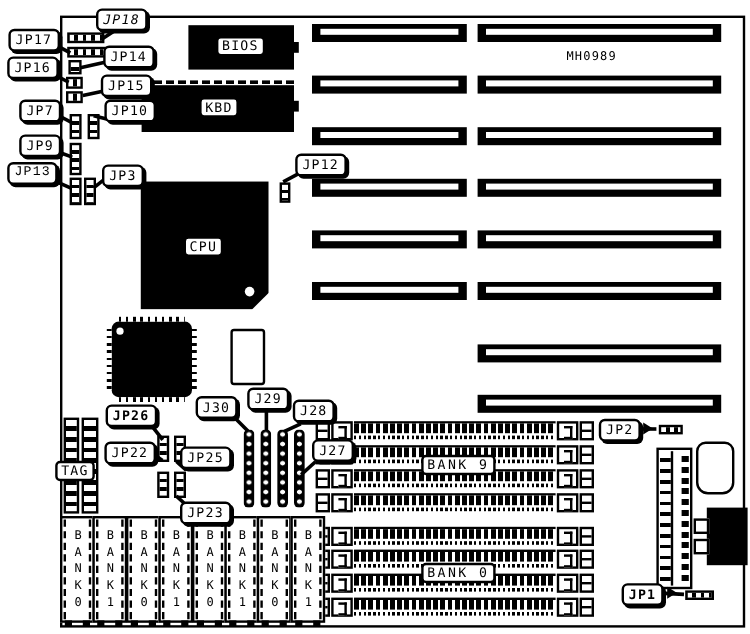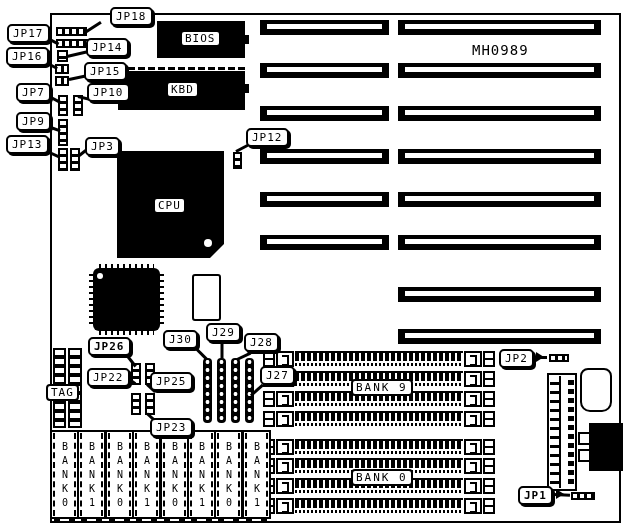--- a/index.html
+++ b/index.html
@@ -56,21 +56,21 @@
   .vmod .ftl { left:2px; } .vmod .ftr { right:2px; }
   .vlabel { position:absolute; left:0; right:0; top:3px; bottom:1px; display:flex; align-items:center;
             justify-content:center; writing-mode:vertical-rl; text-orientation:upright;
             font-size:10px; letter-spacing:3px; line-height:1; }
   
   .pwr { position:absolute; left:547px; top:373px; width:26px; height:114px; border:2px solid #000; background:#fff; z-index:2; }
   .pwr::before { content:''; position:absolute; left:1px; top:1px; bottom:1px; width:9px;
                  border-right:2px solid #000; background:repeating-linear-gradient(180deg,#fff 0 6px,#000 6px 9px); }
   .pwr::after  { content:''; position:absolute; right:1px; top:1px; bottom:1px; width:6px;
                  background:repeating-linear-gradient(180deg,#fff 0 4px,#000 4px 9px); }
-  .mh { position:absolute; left:472px; top:42px; font-size:14px; letter-spacing:1px; z-index:2; }
+  .mh { position:absolute; left:472px; top:42px; font-size:10px; letter-spacing:1px; z-index:2; }
   .dot { position:absolute; background:#fff; border-radius:50%; z-index:3; }
   .dash-line { position:absolute; left:118px; top:67px; width:127px; height:3px; z-index:2;
                background:repeating-linear-gradient(90deg,#000 0 7px,#fff 7px 10px); }
   .crystal { position:absolute; left:192px; top:274px; width:25px; height:43px; border:2px solid #000;
              border-radius:3px; background:#fff; z-index:1; }
   .kbblob { position:absolute; left:580px; top:368px; width:28px; height:40px; border:2px solid #000;
             border-radius:8px 8px 10px 10px; background:#fff; z-index:1; }
   .din { position:absolute; left:589px; top:423px; width:34px; height:48px; background:#000; z-index:2; }
   .plug { position:absolute; width:9px; height:9px; background:#fff; border:2px solid #000; z-index:3; }
 </style>
@@ -291,29 +291,29 @@
   <div class="ld" style="left:147px;top:412px;width:11px;transform:rotate(42deg);"></div>
   <div class="ld" style="left:196px;top:347px;width:15px;transform:rotate(45deg);"></div>
   <div class="ld" style="left:222px;top:341px;width:16px;transform:rotate(90deg);"></div>
   <div class="ld" style="left:237px;top:358px;width:15px;transform:rotate(-25deg);"></div>
   <div class="ld" style="left:251px;top:394px;width:16px;transform:rotate(-42deg);"></div>
   <div class="ld" style="left:534px;top:356px;width:13px;"></div>
   <div class="wedge" style="left:536px;top:352px;"></div>
   <div class="ld" style="left:554px;top:493px;width:16px;transform:rotate(3deg);"></div>
   <div class="wedge" style="left:556px;top:489px;"></div>
 
-  <div class="co" style="left:110px;top:7px;">JP18</div>
+  <div class="co" style="left:80px;top:7px;font-style:italic;">JP18</div>
   <div class="co" style="left:7px;top:24px;">JP17</div>
   <div class="co" style="left:6px;top:47px;">JP16</div>
   <div class="co" style="left:86px;top:38px;">JP14</div>
   <div class="co" style="left:84px;top:62px;">JP15</div>
   <div class="co" style="left:16px;top:83px;">JP7</div>
   <div class="co" style="left:87px;top:83px;">JP10</div>
   <div class="co" style="left:16px;top:112px;">JP9</div>
-  <div class="co" style="left:6px;top:135px;">JP13</div>
+  <div class="co" style="left:6px;top:135px;font-family:Liberation Mono, monospace;">JP13</div>
   <div class="co" style="left:85px;top:137px;">JP3</div>
   <div class="co" style="left:246px;top:128px;">JP12</div>
   <div class="co" style="left:88px;top:337px;font-weight:bold;">JP26</div>
   <div class="co" style="left:87px;top:368px;">JP22</div>
   <div class="co" style="left:150px;top:372px;">JP25</div>
   <div class="co" style="left:150px;top:418px;">JP23</div>
   <div class="co" style="left:163px;top:330px;">J30</div>
   <div class="co" style="left:206px;top:323px;">J29</div>
   <div class="co" style="left:244px;top:333px;">J28</div>
   <div class="co" style="left:260px;top:366px;">J27</div>

